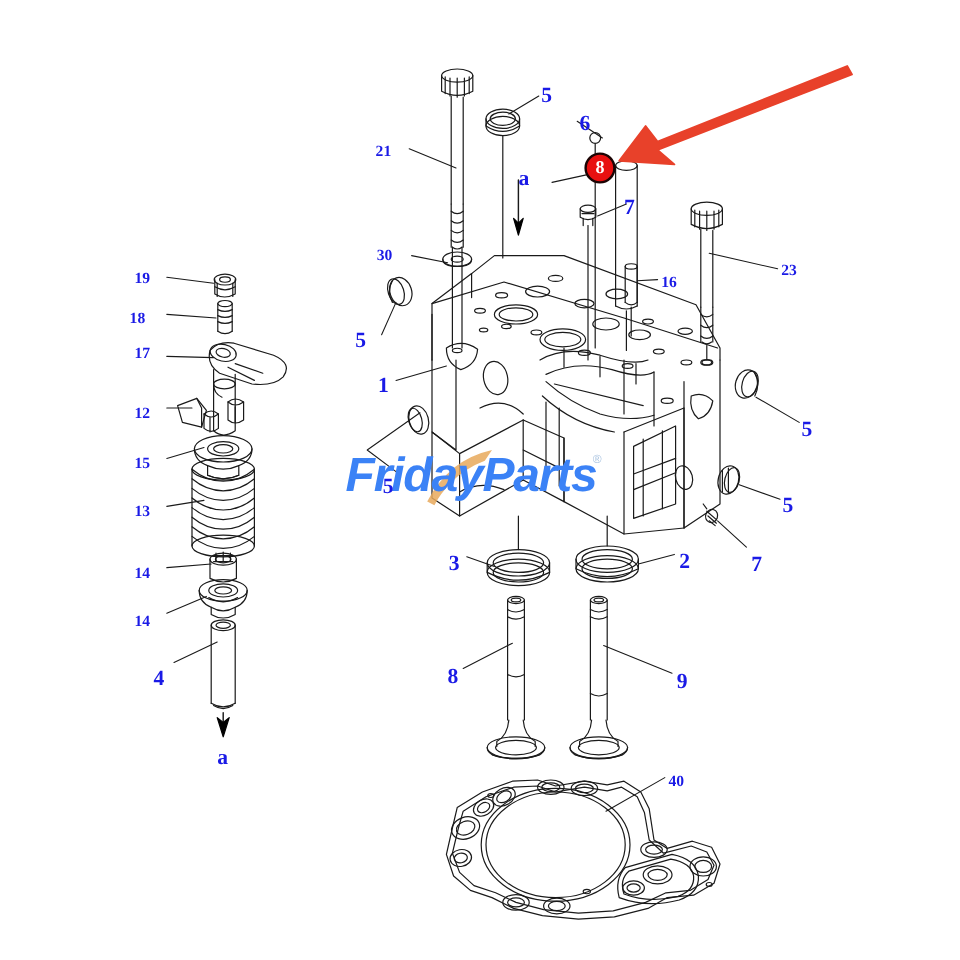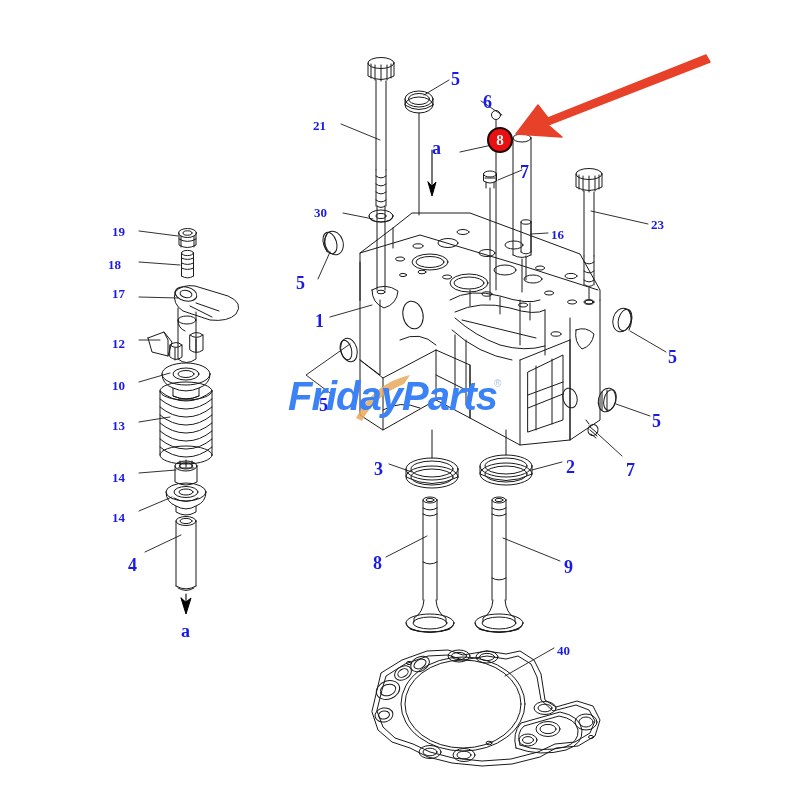--- a/index.html
+++ b/index.html
@@ -519,21 +519,21 @@
       <div class="callout small" style="left: 520px; top: 163px;">7</div>
       <div class="callout" style="left: 314px; top: 206px;">30</div>
       <div class="callout" style="left: 551px; top: 228px;">16</div>
       <div class="callout" style="left: 651px; top: 218px;">23</div>
       <div class="callout" style="left: 112px; top: 225px;">19</div>
       <div class="callout" style="left: 108px; top: 258px;">18</div>
       <div class="callout" style="left: 112px; top: 287px;">17</div>
       <div class="callout small" style="left: 296px; top: 274px;">5</div>
       <div class="callout small" style="left: 315px; top: 312px;">1</div>
       <div class="callout" style="left: 112px; top: 337px;">12</div>
-      <div class="callout" style="left: 112px; top: 379px;">10</div>
+      <div class="callout" style="left: 112px; top: 379px;">15</div>
       <div class="callout small" style="left: 668px; top: 348px;">5</div>
       <div class="callout" style="left: 112px; top: 419px;">13</div>
       <div class="callout small" style="left: 319px; top: 396px;">5</div>
       <div class="callout small" style="left: 652px; top: 412px;">5</div>
       <div class="callout" style="left: 112px; top: 471px;">14</div>
       <div class="callout small" style="left: 374px; top: 460px;">3</div>
       <div class="callout small" style="left: 566px; top: 458px;">2</div>
       <div class="callout small" style="left: 626px; top: 461px;">7</div>
       <div class="callout" style="left: 112px; top: 511px;">14</div>
       <div class="callout small" style="left: 128px; top: 556px;">4</div>

